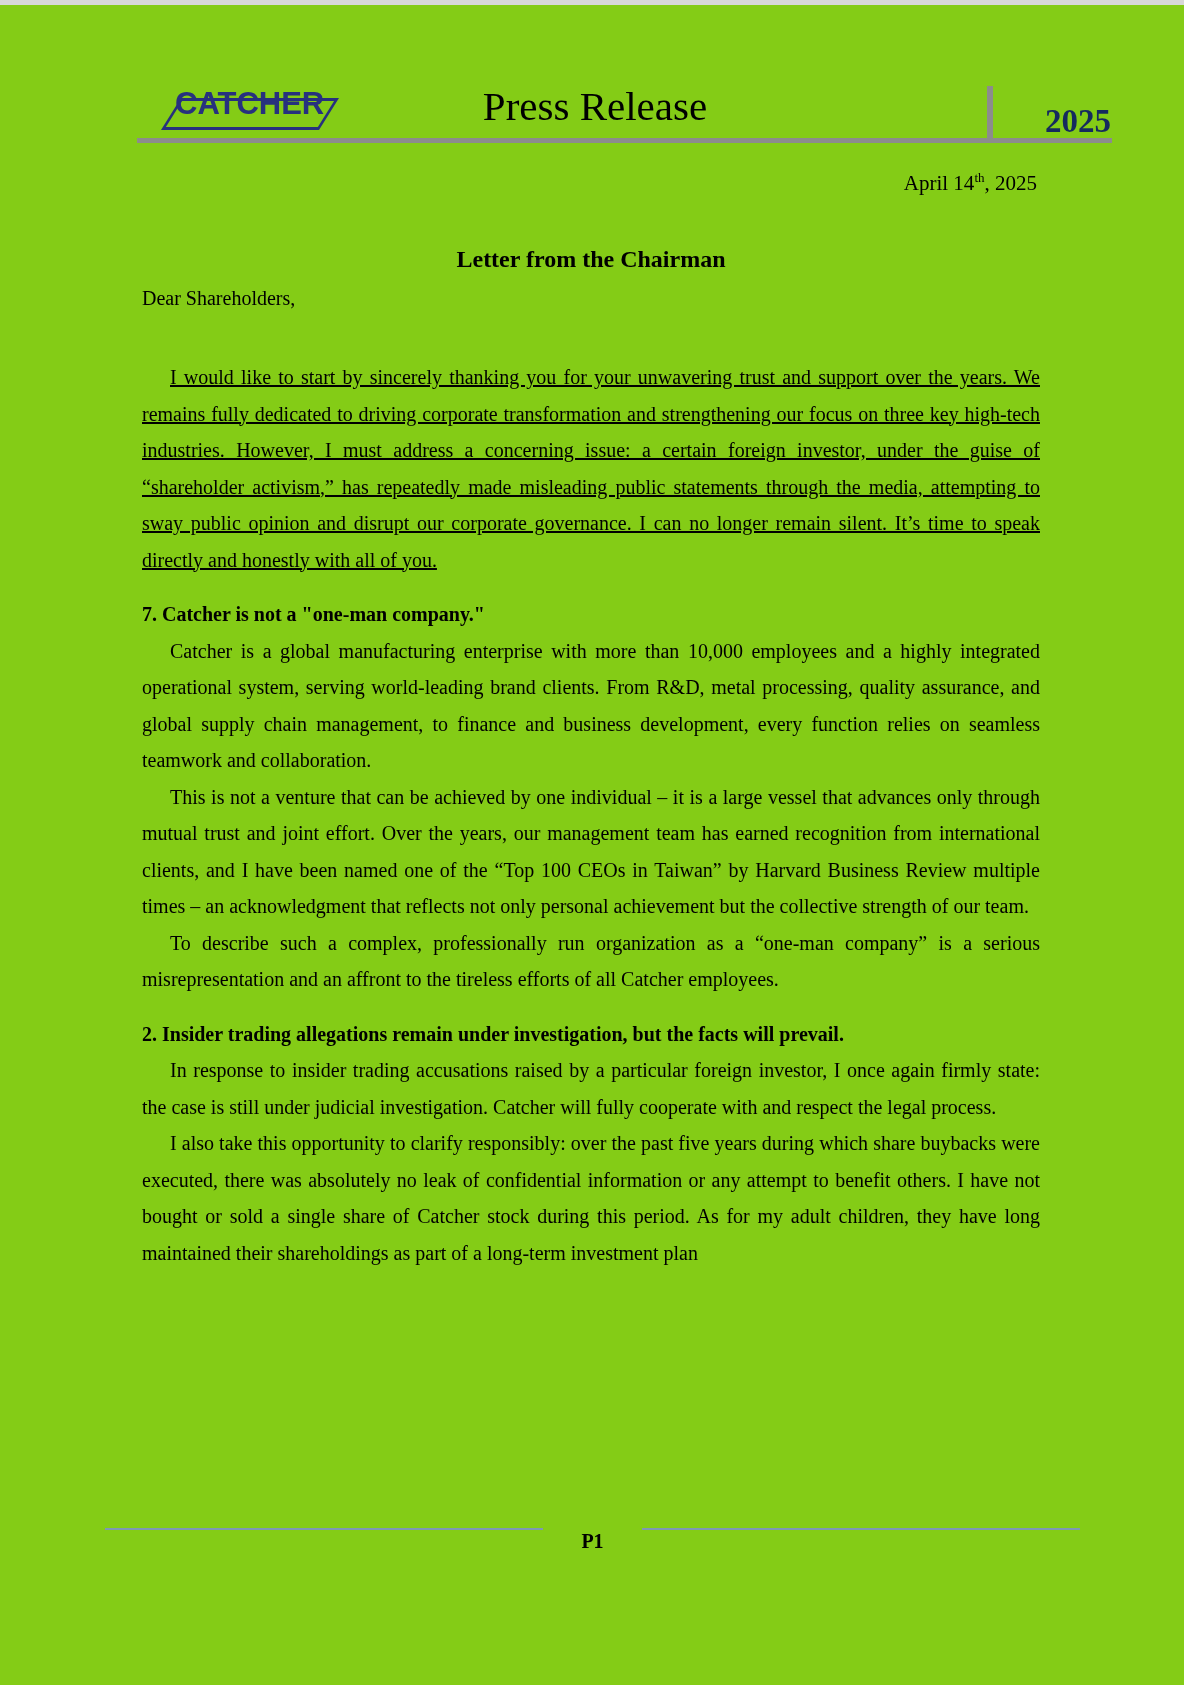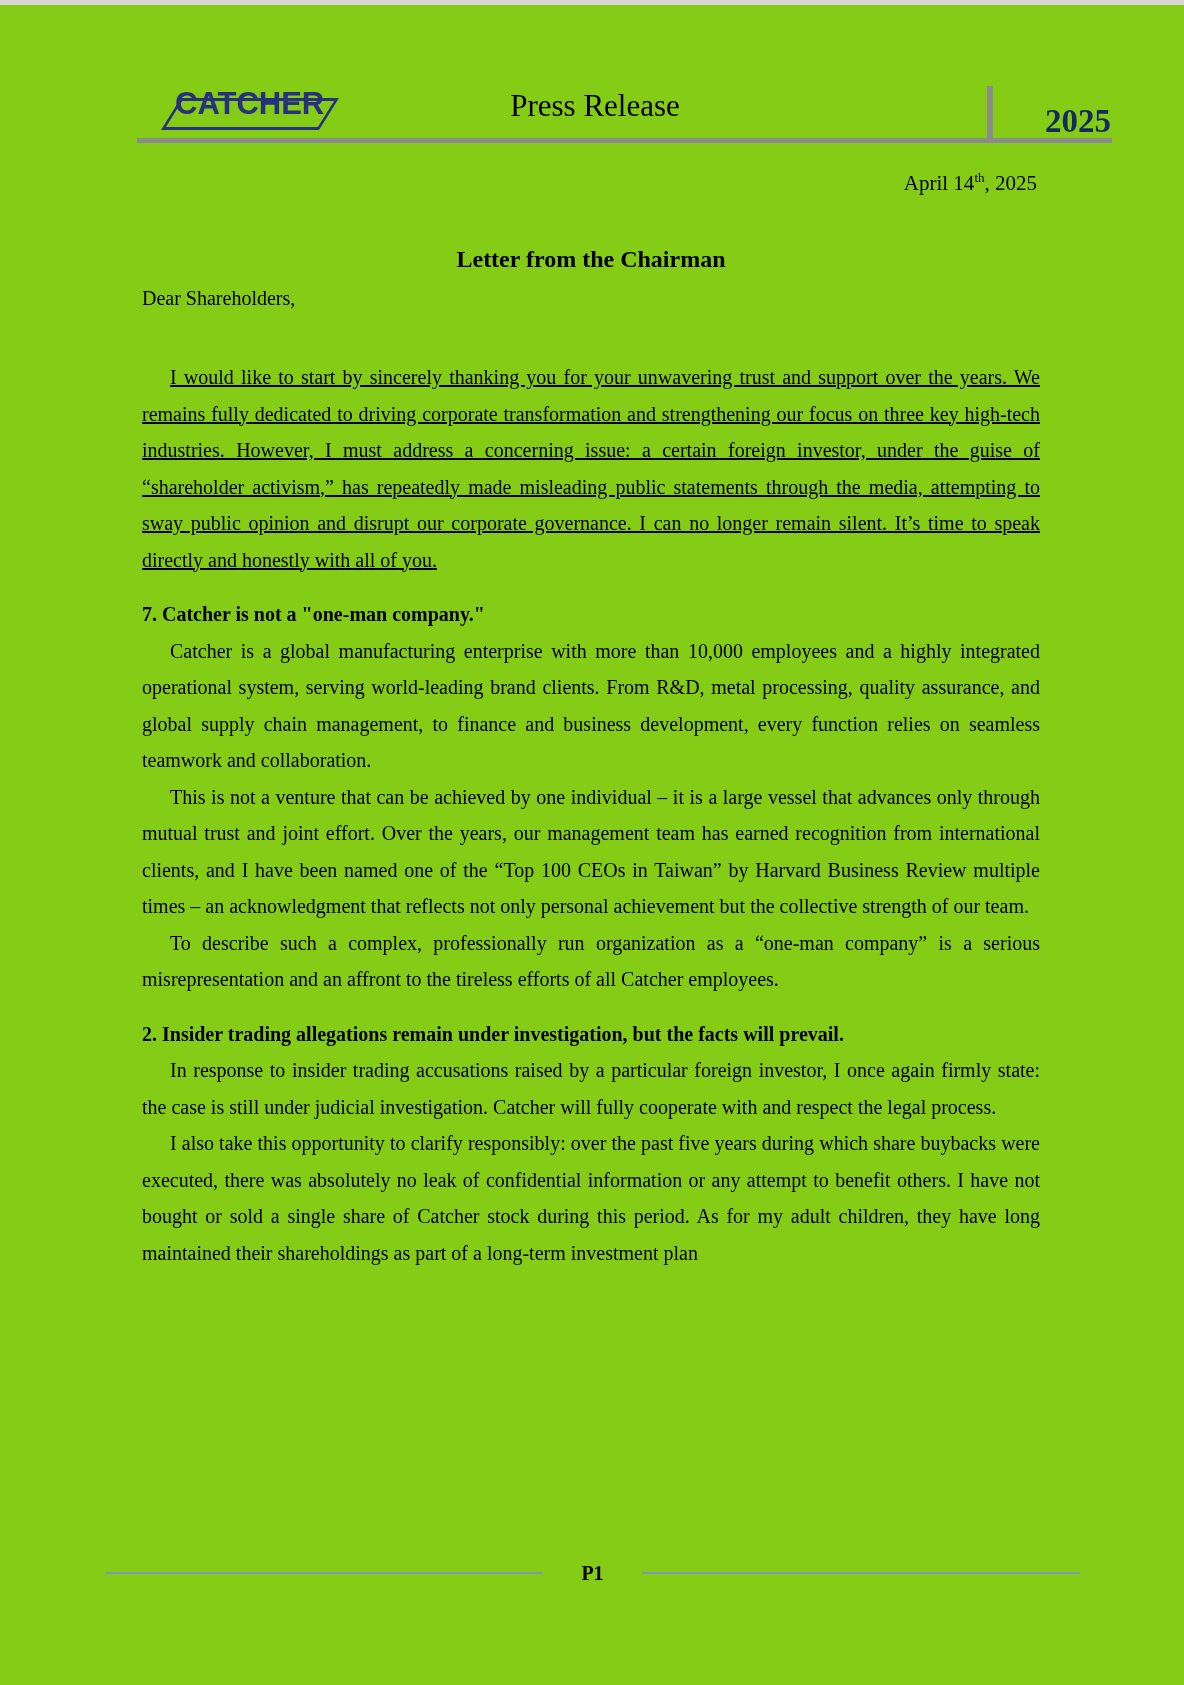--- a/index.html
+++ b/index.html
@@ -27,21 +27,21 @@
     transform:skewX(-32deg);
   }
   .logo-text{
     position:absolute;left:10px;top:2px;
     font-family:"Liberation Sans", sans-serif;
     font-weight:bold;font-size:31px;letter-spacing:0px;
     color:#27317e;font-stretch:condensed;
   }
   .header-title{
     position:absolute;left:380px;top:86px;width:356px;
-    text-align:center;font-size:31px;line-height:40px;color:#000;
+    text-align:center;font-size:41px;line-height:40px;color:#000;
   }
   .header-divider{
     position:absolute;left:950px;top:86px;width:6px;height:53px;background:#8c8c8c;
   }
   .header-year{
     position:absolute;left:962px;top:88px;width:112px;text-align:right;
     font-size:33px;font-weight:bold;color:#152a5e;line-height:40px;margin-top:13px;
   }
   .header-rule{
     position:absolute;left:100px;top:138px;width:975px;height:5px;background:#8c8c8c;
@@ -66,22 +66,22 @@
   }
   .para{
     margin:0;text-align:justify;text-indent:28px;
   }
   .para.first{margin-top:47px;text-decoration:underline;}
   .section-heading{
     margin:18px 0 0 0;font-size:20px;font-weight:bold;line-height:36.5px;
   }
   
   .footer{
-    position:absolute;left:105px;top:1560px;width:975px;
-    display:flex;align-items:center;
+    position:absolute;left:105px;top:1528px;width:975px;
+    display:flex;align-items:flex-start;
   }
   .footer-line{flex:1;height:2px;background:#7e99b3;}
   .footer-page{
     flex:0 0 auto;padding:0 38px;
     font-size:20px;font-weight:bold;line-height:26px;color:#000;
   }
 </style>
 </head>
 <body>
 

